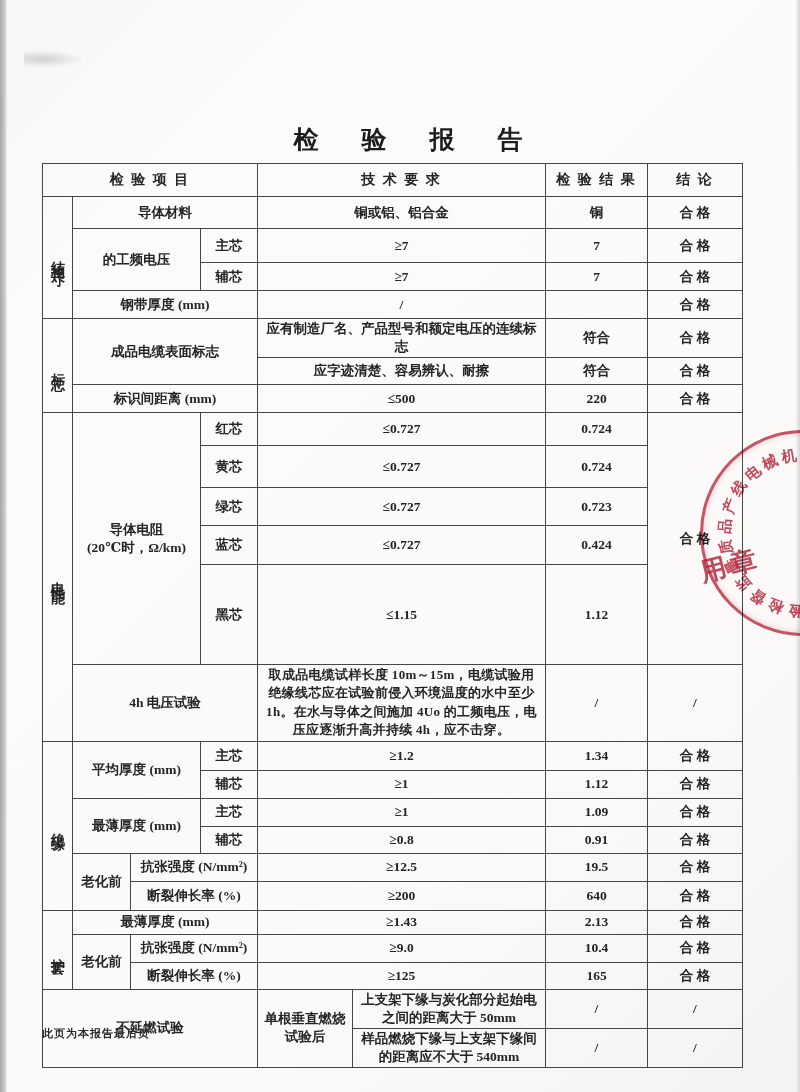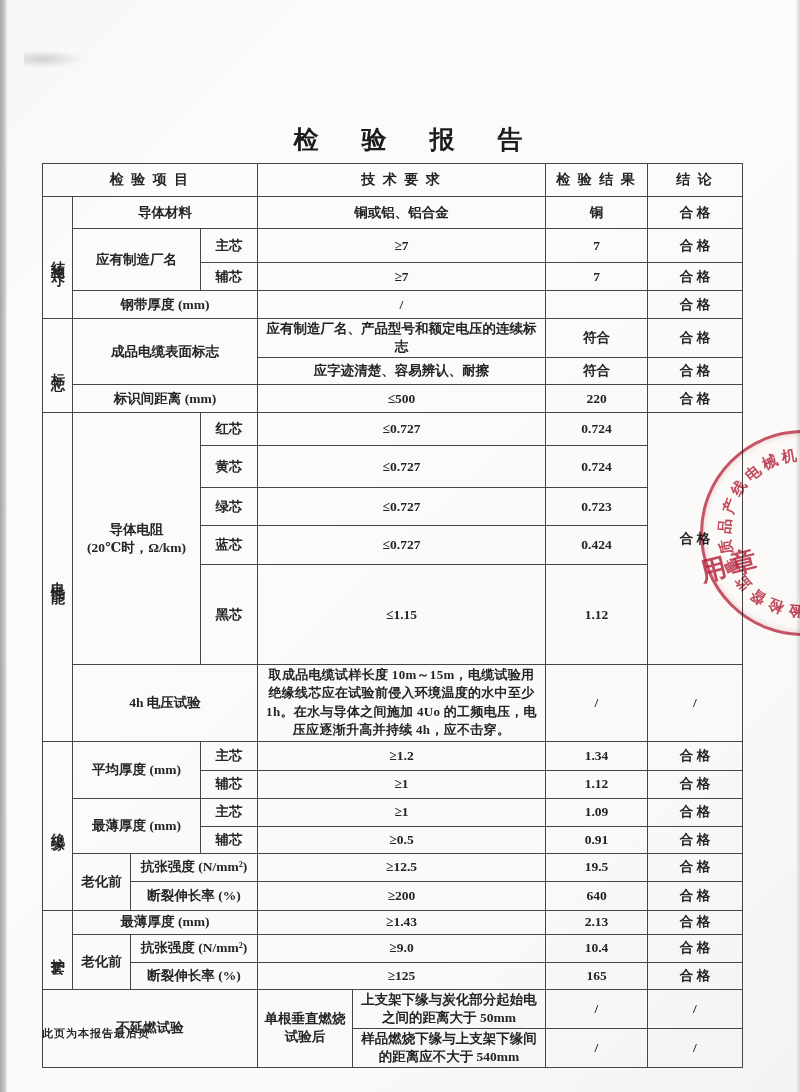--- a/index.html
+++ b/index.html
@@ -100,21 +100,21 @@
     <tr style="height:32px">
       <td class="v" rowspan="4">
             <div>结构尺寸</div>
           </td>
       <td class="l" colspan="3">导体材料</td>
       <td class="l" colspan="2">铜或铝、铝合金</td>
       <td>铜</td>
       <td>合 格</td>
     </tr>
     <tr style="height:34px">
-      <td class="l" colspan="2" rowspan="2">应有制造厂名</td>
+      <td class="l" colspan="2" rowspan="2">的工频电压</td>
       <td>主芯</td>
       <td class="l" colspan="2">≥7</td>
       <td>7</td>
       <td>合 格</td>
     </tr>
     <tr style="height:28px">
       <td>辅芯</td>
       <td class="l" colspan="2">≥7</td>
       <td>7</td>
       <td>合 格</td>
@@ -200,21 +200,21 @@
     </tr>
     <tr style="height:28px">
       <td class="l" colspan="2" rowspan="2">最薄厚度 (mm)</td>
       <td>主芯</td>
       <td class="l" colspan="2">≥1</td>
       <td>1.09</td>
       <td>合 格</td>
     </tr>
     <tr style="height:27px">
       <td>辅芯</td>
-      <td class="l" colspan="2">≥0.5</td>
+      <td class="l" colspan="2">≥0.8</td>
       <td>0.91</td>
       <td>合 格</td>
     </tr>
     <tr style="height:28px">
       <td rowspan="2">老化前</td>
       <td class="l" colspan="2">抗张强度 (N/mm²)</td>
       <td class="l" colspan="2">≥12.5</td>
       <td>19.5</td>
       <td>合 格</td>
     </tr>

